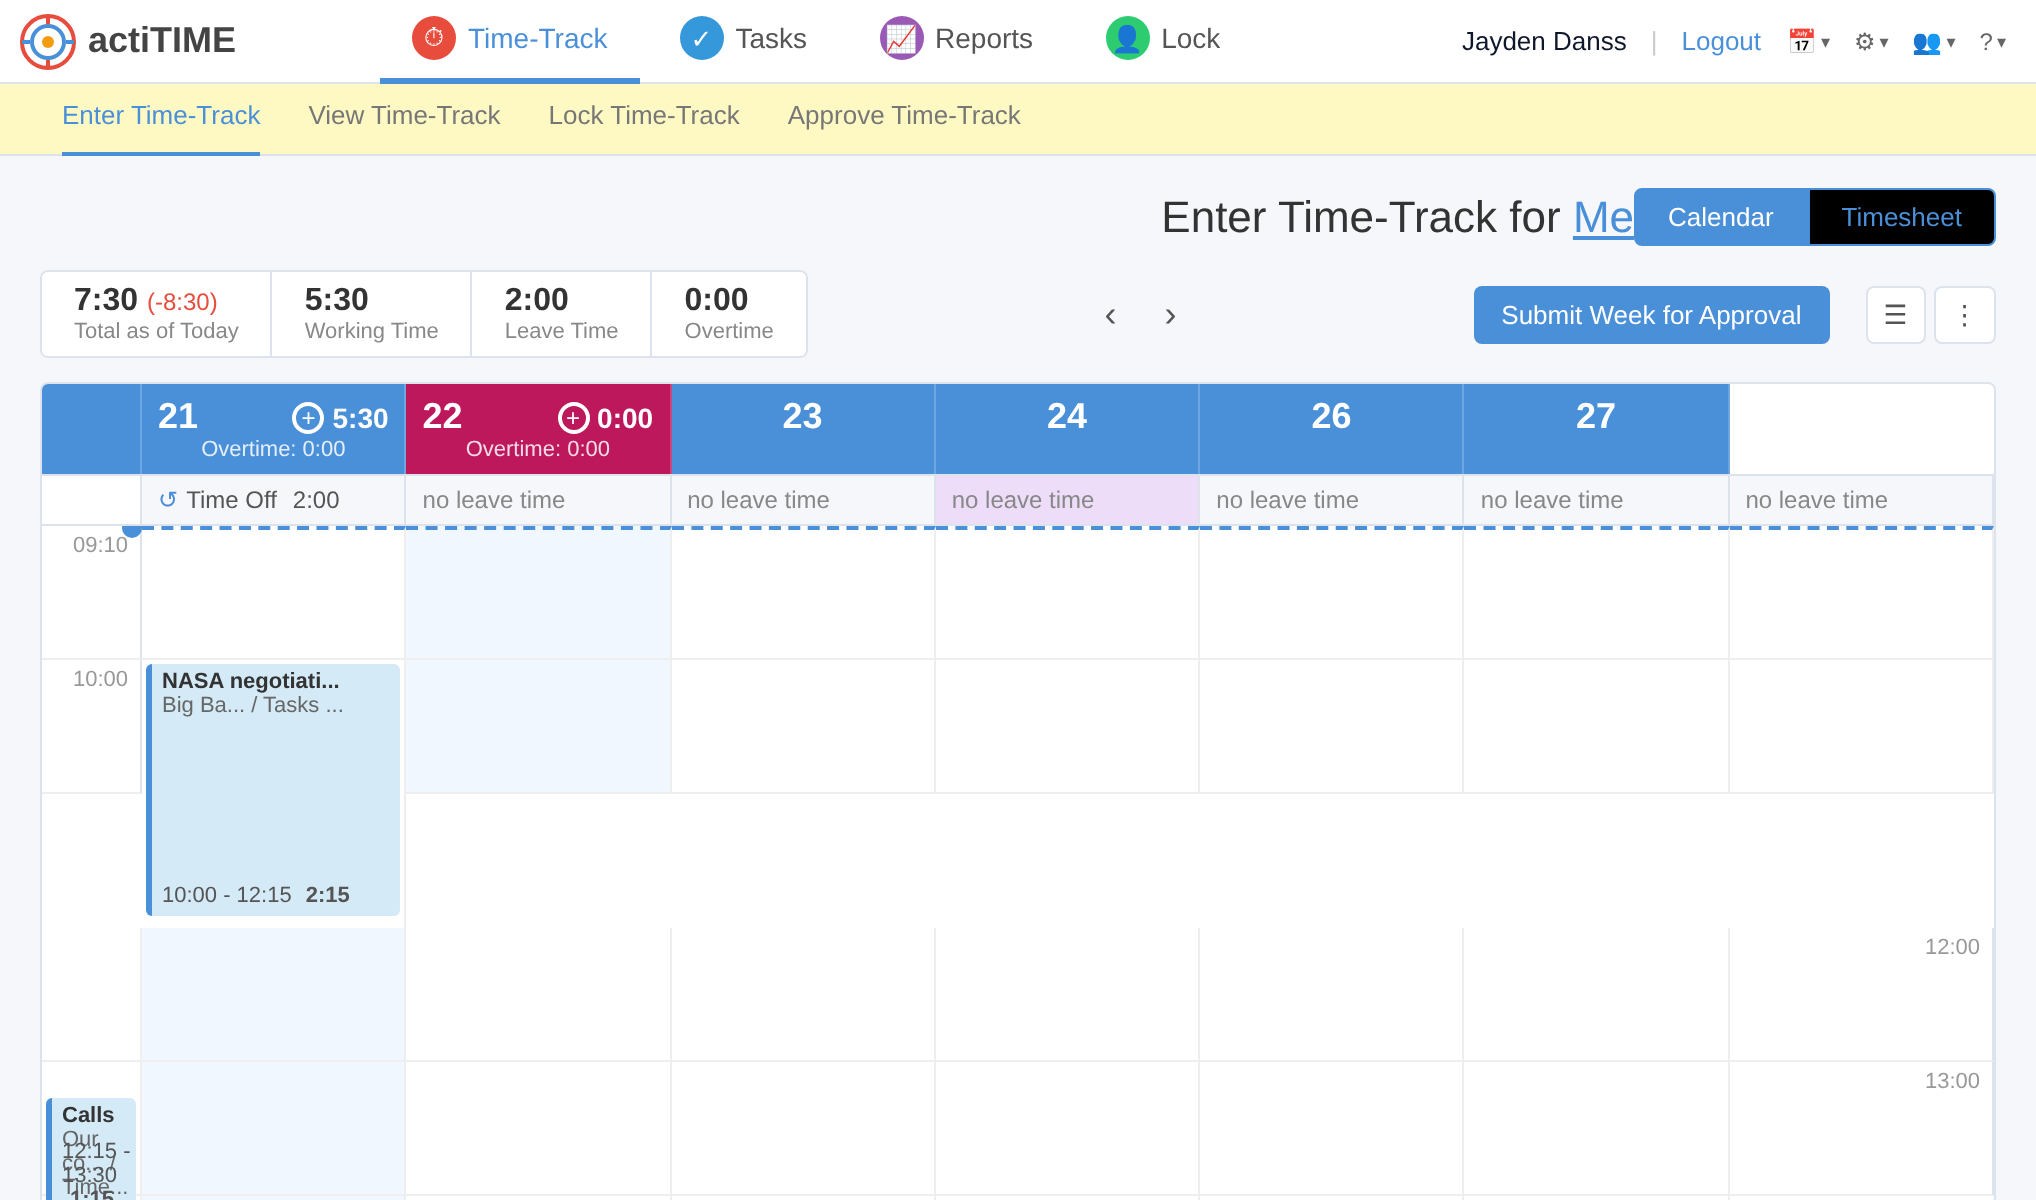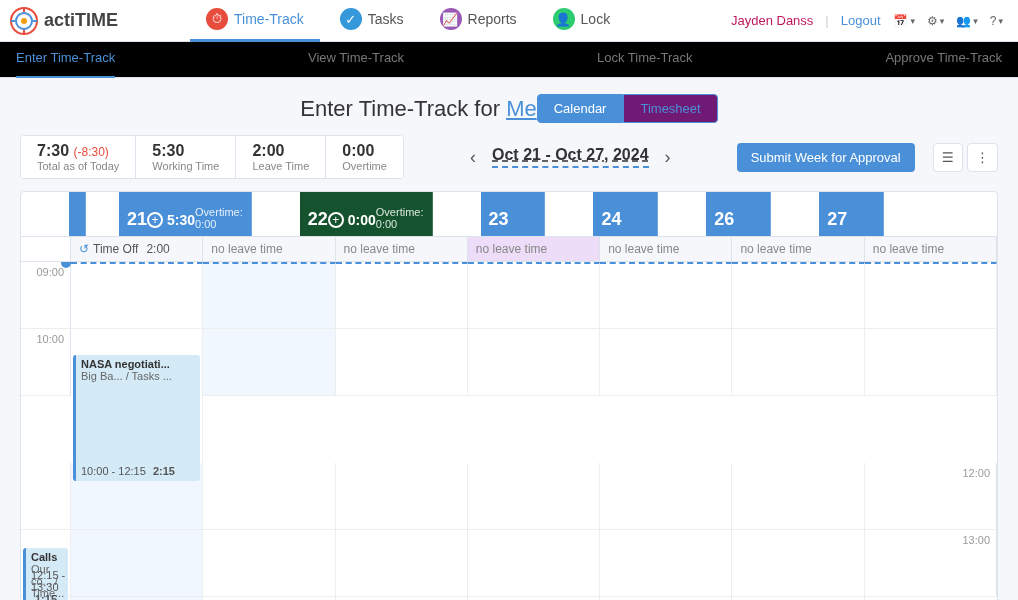--- a/index.html
+++ b/index.html
@@ -11,39 +11,39 @@
     .logo-icon { width: 28px; height: 28px; }
     .nav-tabs { display: flex; align-items: center; flex: 1; gap: 4px; }
     .nav-tab { display: flex; align-items: center; gap: 6px; padding: 0 16px; height: 42px; cursor: pointer; font-size: 14px; color: #555; border-bottom: 3px solid transparent; }
     .nav-tab.active { border-bottom: 3px solid #4a90d9; color: #4a90d9; }
     .nav-tab-icon { width: 22px; height: 22px; border-radius: 50%; display: flex; align-items: center; justify-content: center; font-size: 13px; }
     .nav-icon-timetrack { background: #e74c3c; color: white; }
     .nav-icon-tasks { background: #3498db; color: white; }
     .nav-icon-reports { background: #9b59b6; color: white; }
     .nav-icon-users { background: #2ecc71; color: white; }
     .header-right { display: flex; align-items: center; gap: 8px; font-size: 13px; color: #555; }
-    .header-right .username { color: #be185d; }
+    .header-right .username { color: #0f172a; }
     .header-right .logout { color: #4a90d9; cursor: pointer; text-decoration: none; }
     .header-icons { display: flex; align-items: center; gap: 2px; }
     .header-icon-btn { display: flex; align-items: center; gap: 2px; padding: 3px 5px; border-radius: 4px; cursor: pointer; color: #666; font-size: 12px; }
 
     
-    .sub-nav { display: flex; align-items: center; background: #000000; border-bottom: 1px solid #dde3ec; height: 36px; padding: 0 16px; gap: 24px; justify-content: space-between; }
+    .sub-nav { display: flex; align-items: center; background: #fef9c3; border-bottom: 1px solid #dde3ec; height: 36px; padding: 0 31px; gap: 24px; }
     .sub-nav-item { font-size: 13px; color: #777; cursor: pointer; padding-bottom: 2px; border-bottom: 2px solid transparent; height: 36px; display: flex; align-items: center; }
     .sub-nav-item.active { color: #4a90d9; border-bottom: 2px solid #4a90d9; }
 
     
     .main { padding: 16px 20px 0 20px; background: #f5f7fa; }
 
     
-    .page-title-row { display: flex; align-items: center; justify-content: center; margin-bottom: 12px; }
+    .page-title-row { display: flex; align-items: center; justify-content: flex-end; margin-bottom: 12px; }
     .page-title { font-size: 22px; font-weight: 400; color: #333; }
     .page-title span.me-link { color: #4a90d9; text-decoration: underline; cursor: pointer; }
     .view-toggle { display: flex; gap: 0; }
-    .view-btn { padding: 6px 16px; border: 1px solid #4a90d9; background: #701a75; color: #4a90d9; cursor: pointer; font-size: 13px; }
+    .view-btn { padding: 6px 16px; border: 1px solid #4a90d9; background: #000000; color: #4a90d9; cursor: pointer; font-size: 13px; }
     .view-btn.active { background: #4a90d9; color: #fff; }
     .view-btn:first-child { border-radius: 4px 0 0 4px; }
     .view-btn:last-child { border-radius: 0 4px 4px 0; }
     .stat-block { display: flex; flex-direction: column; padding: 6px 16px; border: 1px solid #dde3ec; background: #fff; border-right: none; }
     .stat-block:first-child { border-radius: 4px 0 0 4px; }
     .stat-block:last-child { border-right: 1px solid #dde3ec; border-radius: 0 4px 4px 0; }
     .stat-value { font-size: 16px; font-weight: bold; color: #333; }
     .stat-value .neg { color: #e74c3c; font-size: 12px; font-weight: normal; }
     .stat-label { font-size: 11px; color: #888; }
     .nav-week { display: flex; align-items: center; gap: 8px; flex: 1; justify-content: center; }
@@ -51,45 +51,45 @@
     .week-range { font-size: 16px; font-weight: bold; color: #333; border-bottom: 2px dashed #4a90d9; padding-bottom: 2px; cursor: pointer; }
     .submit-btn { padding: 7px 14px; background: #4a90d9; color: white; border: none; border-radius: 4px; cursor: pointer; font-size: 13px; margin-left: auto; }
     .menu-btns { display: flex; gap: 4px; margin-left: 8px; }
     .menu-btn { padding: 6px 8px; border: 1px solid #dde3ec; background: #fff; border-radius: 4px; cursor: pointer; color: #555; }
 
     
     .calendar-container { background: #fff; border: 1px solid #dde3ec; border-radius: 4px; overflow: hidden; }
 
     
     .day-headers { display: grid; grid-template-columns: 50px repeat(7, 1fr); border-bottom: 1px solid #dde3ec; }
-    .day-header { background: #4a90d9; color: white; padding: 6px 8px; display: flex; flex-direction: row; align-items: flex-end; border-right: 1px solid rgba(255,255,255,0.2); min-height: 44px; margin-left: 48px; }
+    .day-header { background: #4a90d9; color: white; padding: 6px 8px; display: flex; flex-direction: column; align-items: center; border-right: 1px solid rgba(255,255,255,0.2); min-height: 44px; }
     .day-header.time-col { background: #4a90d9; }
     .day-header-num { font-size: 18px; font-weight: bold; }
     .day-header-add { display: flex; align-items: center; gap: 4px; font-size: 12px; cursor: pointer; }
     .day-header-add-icon { width: 16px; height: 16px; border-radius: 50%; border: 2px solid white; display: flex; align-items: center; justify-content: center; font-size: 12px; }
     .day-header-time { font-size: 14px; font-weight: bold; }
     .day-header-overtime { font-size: 11px; color: rgba(255,255,255,0.85); }
-    .day-header-today { background: #14532d; }
+    .day-header-today { background: #be185d; }
 
     
     .leave-row { display: grid; grid-template-columns: 50px repeat(7, 1fr); border-bottom: 1px solid #dde3ec; background: #f5f7fa; }
     .leave-cell { padding: 5px 8px; border-right: 1px solid #dde3ec; font-size: 12px; color: #888; display: flex; align-items: center; gap: 4px; }
     .leave-cell.has-leave { color: #555; }
     .leave-cell .leave-icon { color: #4a90d9; }
     .time-col-cell { border-right: 1px solid #dde3ec; background: #fff; }
     .leave-cell.highlighted { background: #e8d4f5; }
 
     
     .calendar-body { display: grid; grid-template-columns: 50px repeat(7, 1fr); overflow-y: auto; height: 340px; }
     .time-label { padding: 4px 6px; font-size: 11px; color: #999; border-right: 1px solid #dde3ec; border-bottom: 1px solid #eee; background: #fff; text-align: right; height: 67px; display: flex; align-items: flex-start; justify-content: flex-end; }
     .cal-cell { border-right: 1px solid #eee; border-bottom: 1px solid #eee; height: 67px; position: relative; padding: 2px; }
     .cal-cell.today-col { background: #f0f7ff; }
 
     
-    .event-block { background: #d4e9f7; border-left: 3px solid #4a90d9; border-radius: 3px; padding: 3px 5px; font-size: 11px; cursor: pointer; margin-top: 24px; }
+    .event-block { background: #d4e9f7; border-left: 3px solid #4a90d9; border-radius: 3px; padding: 3px 5px; font-size: 11px; cursor: pointer; }
     .event-block .event-title { font-weight: bold; color: #333; }
     .event-block .event-subtitle { color: #666; }
 
     .dashed-underline { text-decoration: underline; text-decoration-style: dashed; }
 
     .separator { color: #ccc; margin: 0 4px; }
   </style>
 </head>
 <body>
 
@@ -185,21 +185,20 @@
         <div class="stat-label">Leave Time</div>
       </div>
       <div class="stat-block" style="border-radius:0; border:none;">
         <div class="stat-value">0:00</div>
         <div class="stat-label">Overtime</div>
       </div>
     </div>
 
     <div class="nav-week">
       <button class="week-nav-btn">‹</button>
-      <span class="week-range dashed-underline">Oct 21 - Oct 27, 2024</span>
       <button class="week-nav-btn">›</button>
     </div>
 
     <button class="submit-btn">Submit Week for Approval</button>
     <div class="menu-btns">
       <button class="menu-btn">☰</button>
       <button class="menu-btn">⋮</button>
     </div>
   </div>
 
@@ -266,21 +265,21 @@
       <div class="leave-cell">
         <span>no leave time</span>
       </div>
       <div class="leave-cell">
         <span>no leave time</span>
       </div>
     </div>
 
     <div class="calendar-body">
 
-      <div class="time-label">09:00</div>
+      <div class="time-label">09:10</div>
 
       <div class="cal-cell" style="border-top: 2px dashed #4a90d9; position:relative;">
         <span style="position:absolute; left:-10px; top:-6px; width:10px; height:10px; border-radius:50%; background:#4a90d9; display:block;"></span>
       </div>
       <div class="cal-cell today-col" style="border-top: 2px dashed #4a90d9;"></div>
       <div class="cal-cell" style="border-top: 2px dashed #4a90d9;"></div>
       <div class="cal-cell" style="border-top: 2px dashed #4a90d9;"></div>
       <div class="cal-cell" style="border-top: 2px dashed #4a90d9;"></div>
       <div class="cal-cell" style="border-top: 2px dashed #4a90d9;"></div>
       <div class="cal-cell" style="border-top: 2px dashed #4a90d9;"></div>

